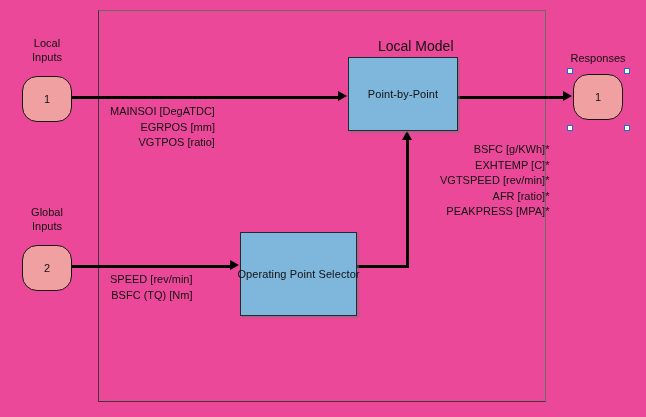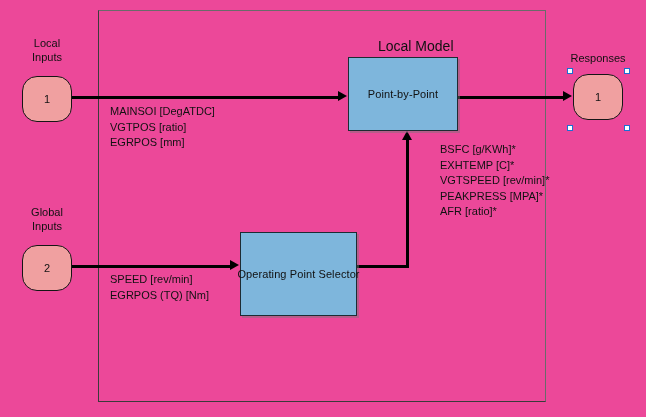--- a/index.html
+++ b/index.html
@@ -163,20 +163,21 @@
   #wire-out-h     { left: 458px; top: 96px;  width: 107px; }
   #wire-out-ar    { left: 563px; top: 91px;  }
 
   
   .signal-list {
     position: absolute;
     font-size: 11px;
     color: #111111;
     line-height: 15.5px;
     white-space: nowrap;
+    text-align: right;
   }
   #local-signal-list  { left: 110px; top: 104px; }
   #global-signal-list { left: 110px; top: 272px; }
   #response-list      { left: 440px; top: 142px; }
 </style>
 </head>
 <body>
 
 <div id="canvas">
 
@@ -225,28 +226,28 @@
   <div class="block" id="local-model-block">
     <span class="block-label">Point-by-Point</span>
   </div>
 
   <div class="block" id="ops-block">
     <span class="block-label">Operating Point Selector</span>
   </div>
 
   <div class="signal-list" id="local-signal-list">
       <div>MAINSOI [DegATDC]</div>
+      <div>EGRPOS [mm]</div>
       <div>VGTPOS [ratio]</div>
-      <div>EGRPOS [mm]</div>
     </div>
   <div class="signal-list" id="global-signal-list">
       <div>SPEED [rev/min]</div>
-      <div>EGRPOS (TQ) [Nm]</div>
+      <div>BSFC (TQ) [Nm]</div>
     </div>
   <div class="signal-list" id="response-list">
       <div>BSFC [g/KWh]*</div>
       <div>EXHTEMP [C]*</div>
       <div>VGTSPEED [rev/min]*</div>
+      <div>AFR [ratio]*</div>
       <div>PEAKPRESS [MPA]*</div>
-      <div>AFR [ratio]*</div>
     </div>
 
 </div>
 
 </body></html>

